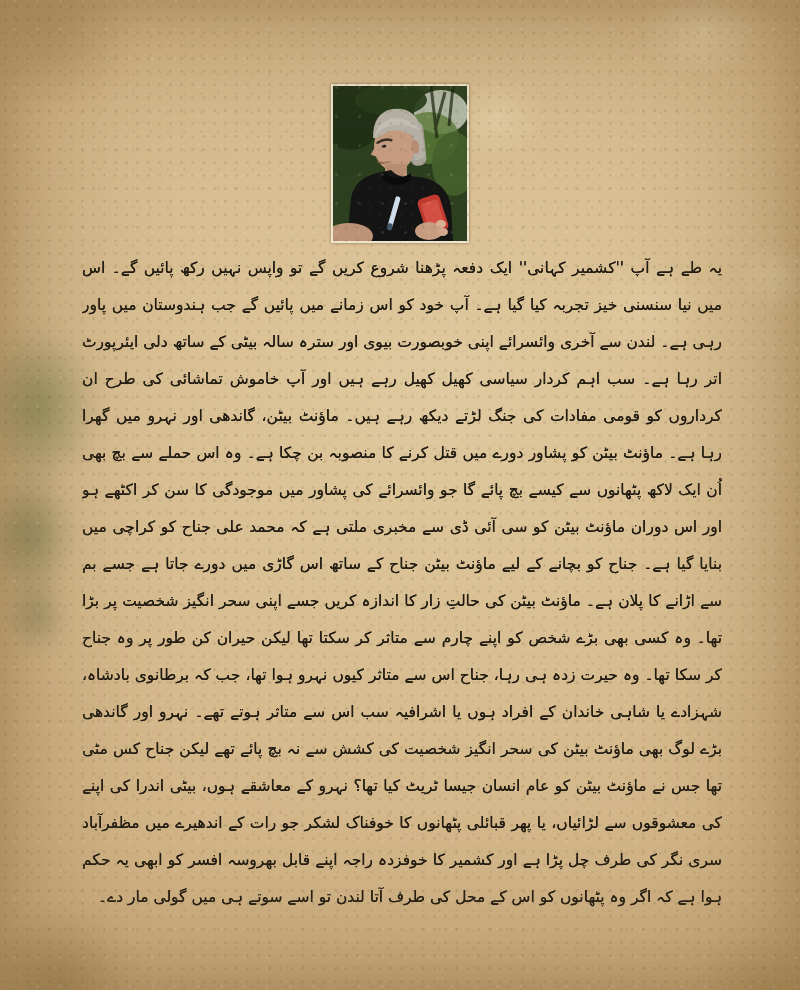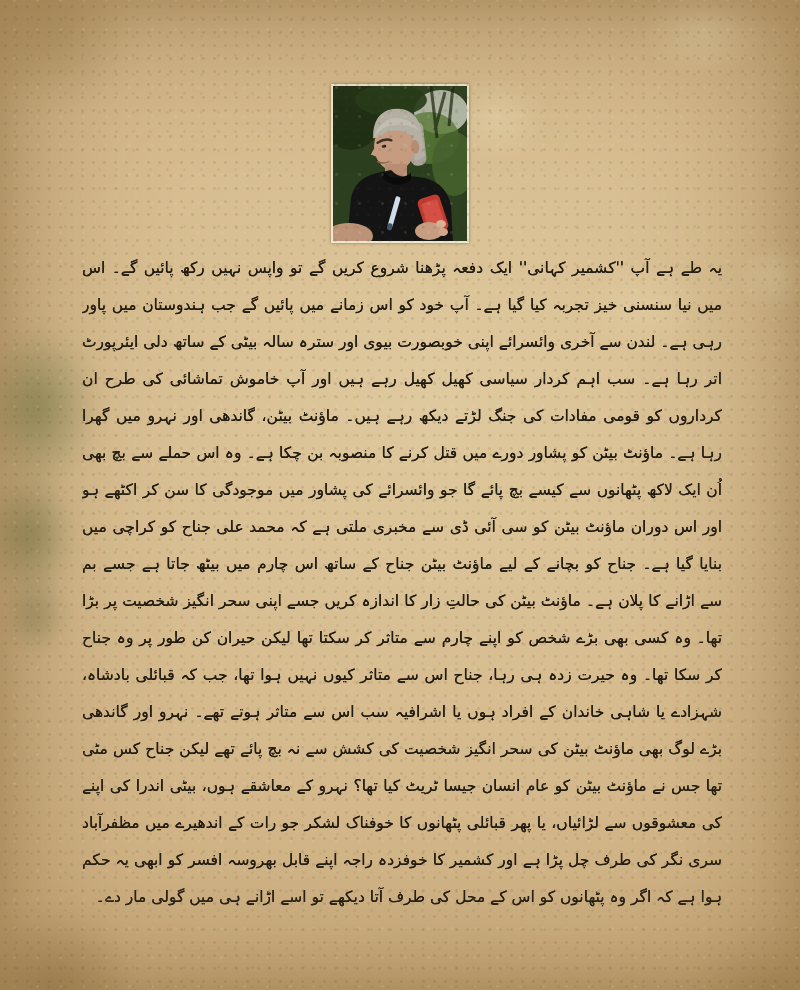--- a/index.html
+++ b/index.html
@@ -139,25 +139,25 @@
 
   <div class="article">
       <div class="line">یہ طے ہے آپ ''کشمیر کہانی'' ایک دفعہ پڑھنا شروع کریں گے تو واپس نہیں رکھ پائیں گے۔ اس کتاب</div>
       <div class="line">میں نیا سنسنی خیز تجربہ کیا گیا ہے۔ آپ خود کو اس زمانے میں پائیں گے جب ہندوستان میں پاور ٹرانسفر ہو</div>
       <div class="line">رہی ہے۔ لندن سے آخری وائسرائے اپنی خوبصورت بیوی اور سترہ سالہ بیٹی کے ساتھ دلی ایئرپورٹ پر</div>
       <div class="line">اتر رہا ہے۔ سب اہم کردار سیاسی کھیل کھیل رہے ہیں اور آپ خاموش تماشائی کی طرح ان تاریخی</div>
       <div class="line">کرداروں کو قومی مفادات کی جنگ لڑتے دیکھ رہے ہیں۔ ماؤنٹ بیٹن، گاندھی اور نہرو میں گھرا اکیلا</div>
       <div class="line">رہا ہے۔ ماؤنٹ بیٹن کو پشاور دورے میں قتل کرنے کا منصوبہ بن چکا ہے۔ وہ اس حملے سے بچ بھی گیا تو</div>
       <div class="line">اُن ایک لاکھ پٹھانوں سے کیسے بچ پائے گا جو وائسرائے کی پشاور میں موجودگی کا سن کر اکٹھے ہو گئے ہیں</div>
       <div class="line">اور اس دوران ماؤنٹ بیٹن کو سی آئی ڈی سے مخبری ملتی ہے کہ محمد علی جناح کو کراچی میں قتل کرنے کا منصوبہ</div>
-      <div class="line">بنایا گیا ہے۔ جناح کو بچانے کے لیے ماؤنٹ بیٹن جناح کے ساتھ اس چارم میں بیٹھ جاتا ہے جسے بم</div>
+      <div class="line">بنایا گیا ہے۔ جناح کو بچانے کے لیے ماؤنٹ بیٹن جناح کے ساتھ اس گاڑی میں دورے جاتا ہے جسے بم</div>
       <div class="line">سے اڑانے کا پلان ہے۔ ماؤنٹ بیٹن کی حالتِ زار کا اندازہ کریں جسے اپنی سحر انگیز شخصیت پر بڑا غرور</div>
       <div class="line">تھا۔ وہ کسی بھی بڑے شخص کو اپنے چارم سے متاثر کر سکتا تھا لیکن حیران کن طور پر وہ جناح کو کبھی متاثر نہ</div>
-      <div class="line">کر سکا تھا۔ وہ حیرت زدہ ہی رہا، جناح اس سے متاثر کیوں نہیں ہوا تھا، جب کہ قبائلی بادشاہ،</div>
+      <div class="line">کر سکا تھا۔ وہ حیرت زدہ ہی رہا، جناح اس سے متاثر کیوں نہرو ہوا تھا، جب کہ برطانوی بادشاہ،</div>
       <div class="line">شہزادے یا شاہی خاندان کے افراد ہوں یا اشرافیہ سب اس سے متاثر ہوتے تھے۔ نہرو اور گاندھی جیسے</div>
       <div class="line">بڑے لوگ بھی ماؤنٹ بیٹن کی سحر انگیز شخصیت کی کشش سے نہ بچ پائے تھے لیکن جناح کس مٹی کا بنا ہوا</div>
       <div class="line">تھا جس نے ماؤنٹ بیٹن کو عام انسان جیسا ٹریٹ کیا تھا؟ نہرو کے معاشقے ہوں، بیٹی اندرا کی اپنے باپ</div>
       <div class="line">کی معشوقوں سے لڑائیاں، یا پھر قبائلی پٹھانوں کا خوفناک لشکر جو رات کے اندھیرے میں مظفرآباد سے</div>
       <div class="line">سری نگر کی طرف چل پڑا ہے اور کشمیر کا خوفزدہ راجہ اپنے قابل بھروسہ افسر کو ابھی یہ حکم دے کر سویا</div>
-      <div class="line last">ہوا ہے کہ اگر وہ پٹھانوں کو اس کے محل کی طرف آتا دیکھے تو اسے اڑانے ہی میں گولی مار دے۔</div>
+      <div class="line last">ہوا ہے کہ اگر وہ پٹھانوں کو اس کے محل کی طرف آتا لندن تو اسے سوتے ہی میں گولی مار دے۔</div>
     </div>
 
 </div>
 
 </body></html>

